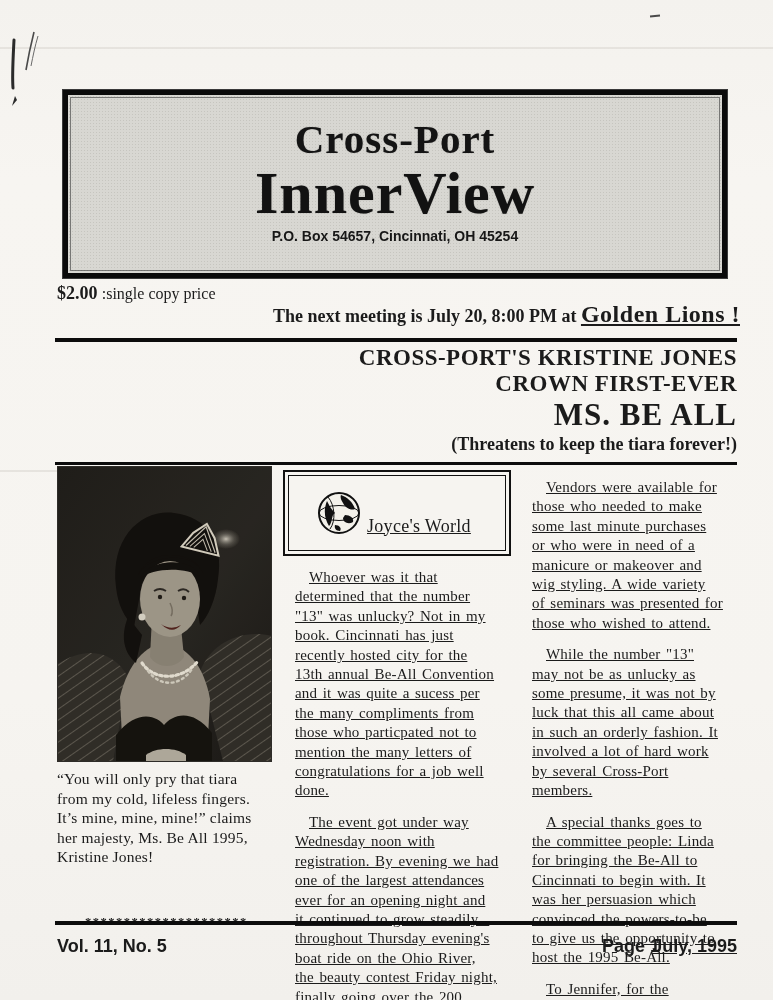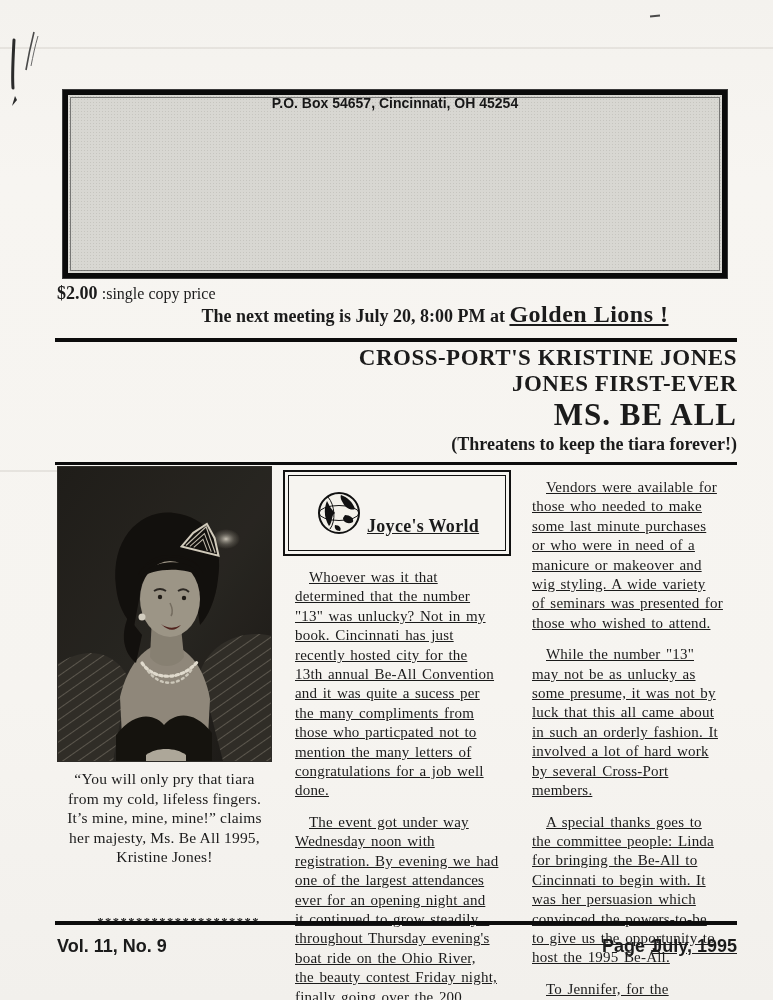--- a/index.html
+++ b/index.html
@@ -33,52 +33,52 @@
     text-align:center;
   }
   .masthead-inner{position:absolute;inset:2px;border:1px solid rgba(40,40,40,.55);pointer-events:none;}
   .mast-title1{font-size:41px;font-weight:bold;letter-spacing:1px;margin-top:20px;color:#141414;text-shadow:0 0 1px rgba(0,0,0,.35);}
   .mast-title2{font-size:60px;font-weight:bold;letter-spacing:1px;margin-top:-4px;color:#121212;text-shadow:0 0 1px rgba(0,0,0,.4);}
   .mast-address{font-family:"Liberation Sans",sans-serif;font-size:14px;font-weight:bold;margin-top:0px;color:#171717;}
   
   .price-line{position:absolute;left:57px;top:283px;font-size:17px;}
   .price-amount{font-weight:bold;font-size:18px;text-align:right;}
   .price-label{font-size:16px;}
-  .meeting-line{position:absolute;left:130px;top:301px;width:610px;text-align:center;font-weight:bold;font-size:18px;white-space:nowrap;}
+  .meeting-line{position:absolute;left:130px;top:301px;width:610px;text-align:right;font-weight:bold;font-size:18px;white-space:nowrap;}
   .venue{font-size:24px;text-decoration:underline;letter-spacing:.5px;}
   
   .rule{position:absolute;left:55px;width:682px;background:#0c0c0c;}
   .rule1{top:338px;height:4px;}
   .rule2{top:462px;height:3px;}
   .rule3{top:921px;height:4px;}
   
   .headline{position:absolute;left:57px;top:345px;width:680px;text-align:right;font-weight:bold;line-height:1.12;}
   .hl1,.hl2,.hl4{font-size:23px;letter-spacing:.5px;}
   .hl3{font-size:31px;letter-spacing:1px;margin:1px 0;}
   .hl-sub{font-size:18px;margin-top:2px;}
   
   .columns{position:absolute;left:57px;top:466px;width:680px;}
   .col{position:absolute;top:0;}
-  .col-left{left:0;width:215px;text-align:center;}
+  .col-left{left:0;width:215px;}
   .col-mid{left:226px;width:228px;}
   .col-right{left:463px;width:215px;}
   .photo-frame{width:215px;height:296px;border:1px solid #2e2c28;box-sizing:border-box;background:#26241f;}
   .caption{margin-top:7px;font-size:15.5px;line-height:19.5px;letter-spacing:.2px;}
   .star-divider{margin-top:48px;margin-left:28px;font-size:12.5px;font-weight:bold;letter-spacing:1.5px;}
   
   .joyce-box{
     width:228px;height:86px;box-sizing:border-box;
     border:2px solid #111;
     box-shadow:inset 0 0 0 3px #f6f4f0, inset 0 0 0 4px #111;
     display:flex;align-items:center;
     background:#f6f4f0;
     margin-top:4px;
   }
   .joyce-globe{margin-left:30px;flex:0 0 auto;}
-  .joyce-title{font-size:18px;font-weight:bold;text-decoration:underline;margin-left:4px;margin-top:26px;letter-spacing:.3px;}
+  .joyce-title{font-size:18px;font-weight:normal;text-decoration:underline;margin-left:4px;margin-top:26px;letter-spacing:.3px;}
   .body-text p{margin:12px;font-size:15px;line-height:19.4px;text-indent:14px;letter-spacing:.2px;word-spacing:1.5px;text-decoration:underline;}
   .col-mid .body-text{margin-top:11px;}
   
   .footer{position:absolute;left:57px;top:936px;width:680px;font-family:"Liberation Sans",sans-serif;font-weight:bold;font-size:18px;}
   .footer .vol{position:absolute;left:0;}
   .footer .date{position:absolute;left:0;width:100%;text-align:right;text-decoration:underline;}
   .footer .pagenum{position:absolute;left:545px;}
 </style>
 </head>
 <body>
@@ -91,32 +91,34 @@
   <svg class="pen-marks" viewBox="0 0 45 80">
     <path d="M10,10 C9,30 8,45 9,58" stroke="#2b2b2b" stroke-width="3" fill="none" stroke-linecap="round"></path>
     <path d="M30,2 C27,14 24,28 22,40" stroke="#4a4a4a" stroke-width="1.6" fill="none"></path>
     <path d="M34,6 C31,16 29,26 27,36" stroke="#6a6a6a" stroke-width="1" fill="none"></path>
     <path d="M11,66 L8,76 L13,70 Z" fill="#2b2b2b"></path>
   </svg>
   <div class="dash-mark"></div>
 
   <div class="masthead">
     <div class="masthead-inner"></div>
+    <div class="mast-title1">Cross-Port</div>
+    <div class="mast-title2">InnerView</div>
     <div class="mast-address">P.O. Box 54657, Cincinnati, OH 45254</div>
   </div>
 
   <div class="price-line"><span class="price-amount">$2.00</span> <span class="price-label">:single copy price</span></div>
 
   <div class="meeting-line"><span>The next meeting is July 20, 8:00 PM at </span><span class="venue">Golden Lions !</span></div>
 
   <div class="rule rule1"></div>
 
   <div class="headline">
     <div class="hl1">CROSS-PORT'S  KRISTINE JONES</div>
-    <div class="hl2">JONES FIRST-EVER</div>
+    <div class="hl2">CROWN FIRST-EVER</div>
     <div class="hl3">MS. BE ALL</div>
     <div class="hl-sub">(Threatens to keep the tiara forever!)</div>
   </div>
 
   <div class="rule rule2"></div>
 
   <div class="columns">
 
     <div class="col col-left">
       <div class="photo-frame">
@@ -209,18 +211,18 @@
         <p>To Jennifer, for the excellent Miss Be-All contest, she was ably assited by Claudia, Suzie, Jill and Michell.</p>
         <p>To Kristine, our Miss Be-All Queen, for ther efforts in</p>
       </div>
     </div>
 
   </div>
 
   <div class="rule rule3"></div>
 
   <div class="footer">
-    <span class="vol">Vol. 11, No. 9</span>
+    <span class="vol">Vol. 11, No. 5</span>
     <span class="date">July, 1995</span>
     <span class="pagenum">Page 1</span>
   </div>
 
 </div>
 
 </body></html>

